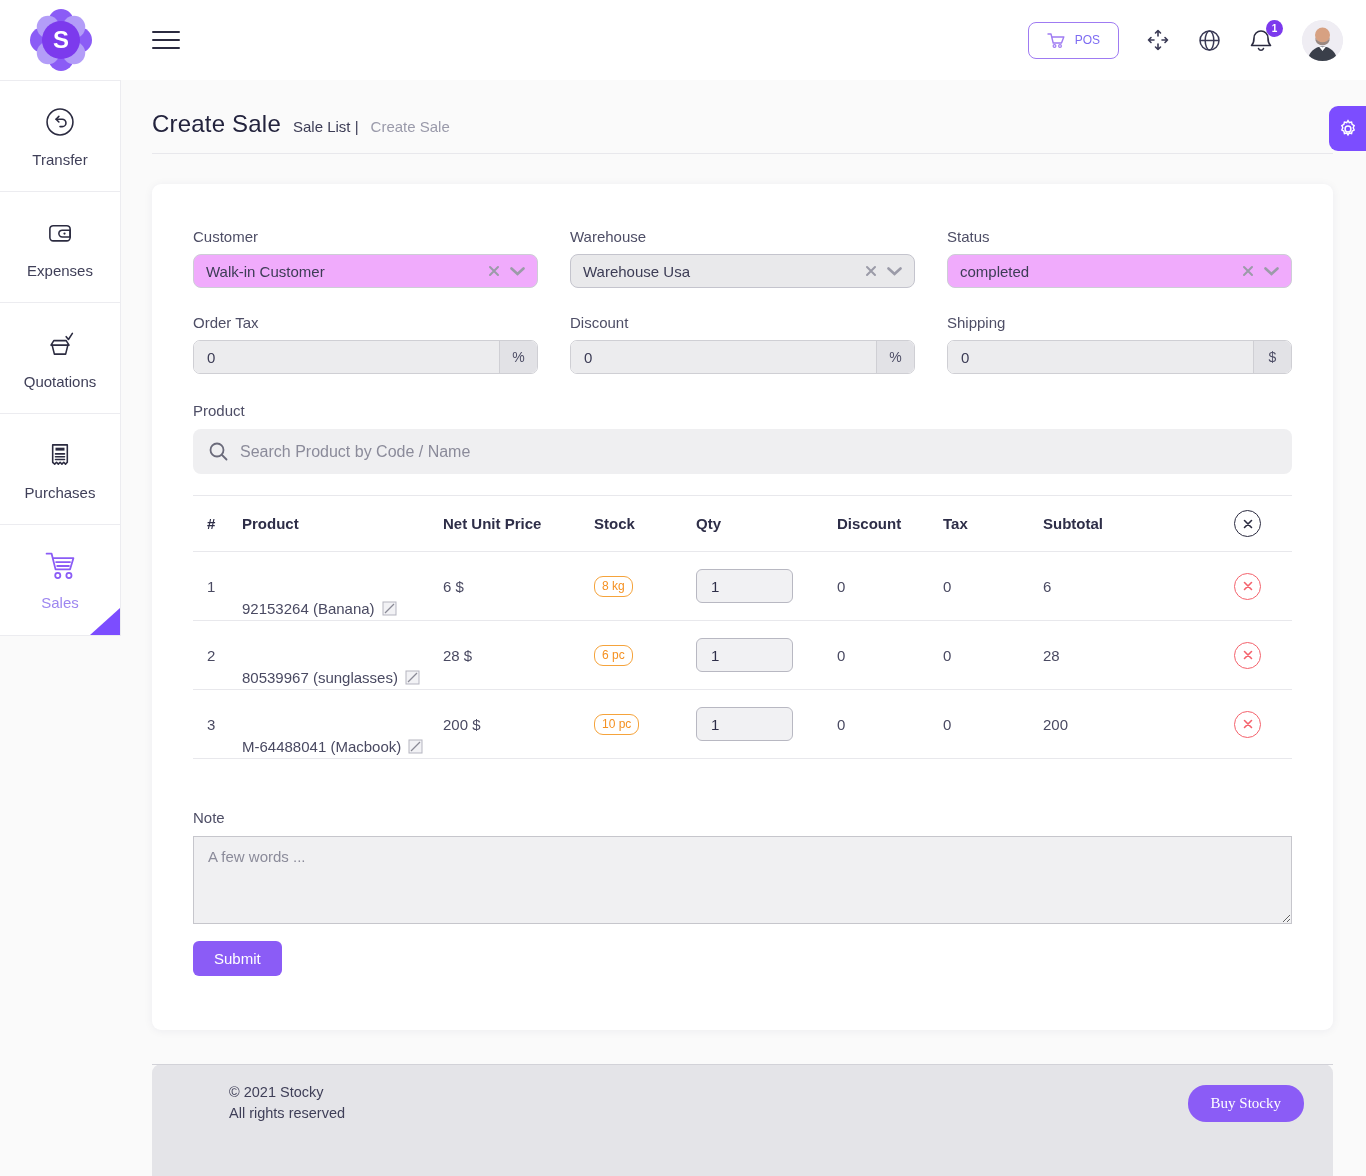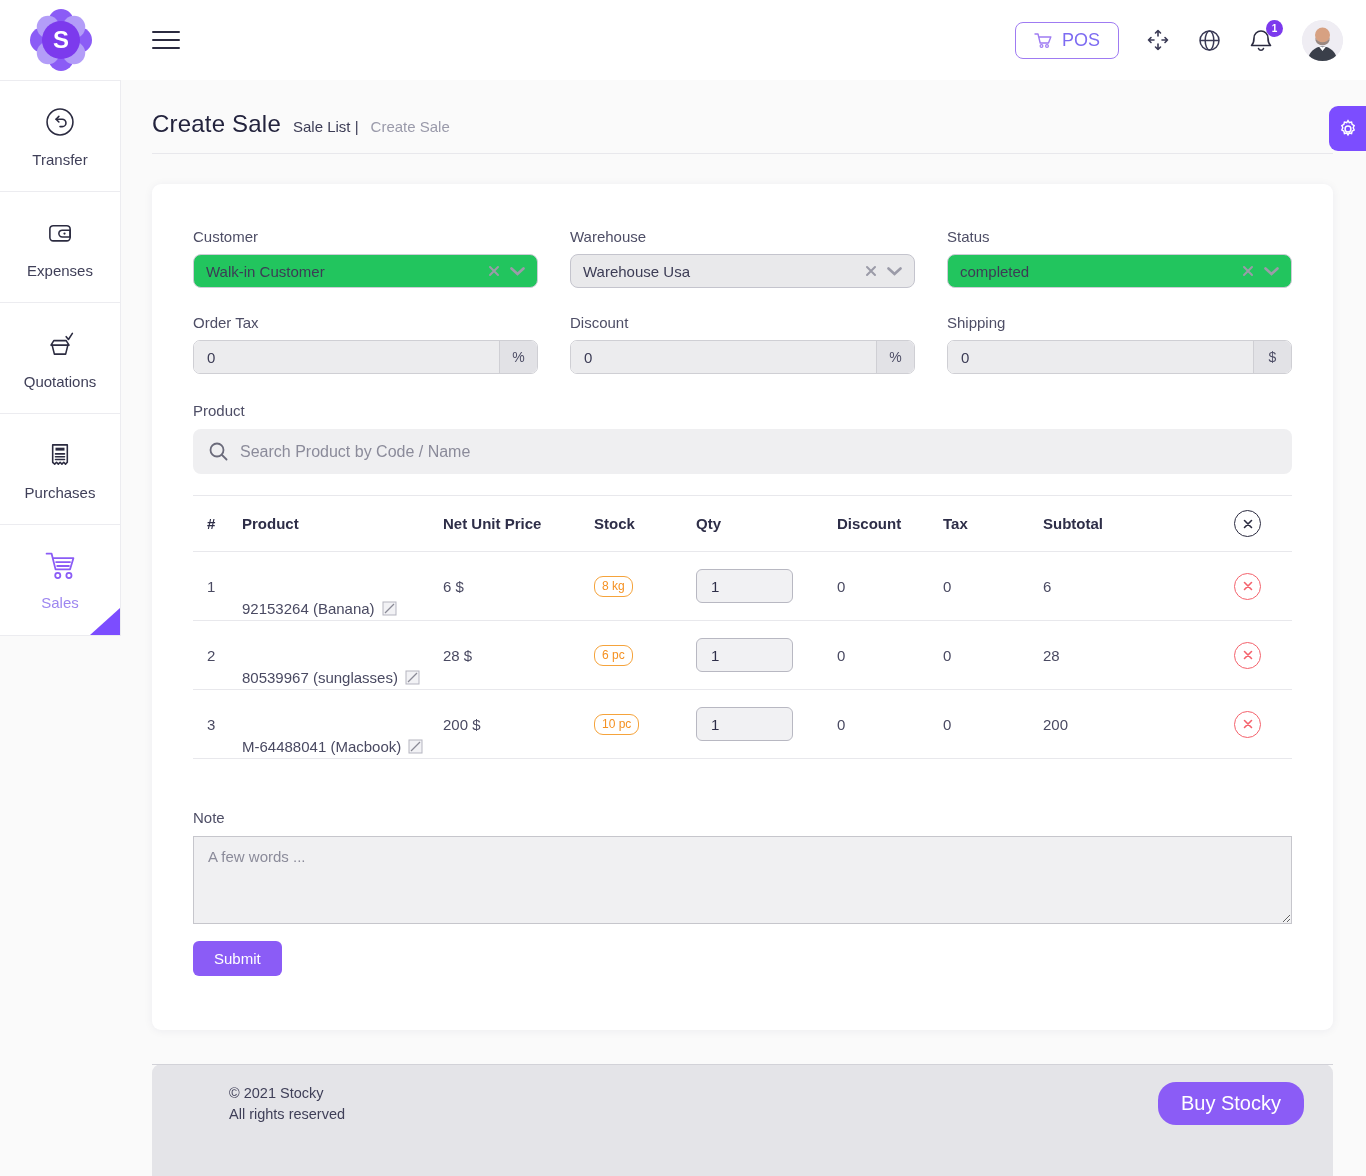--- a/index.html
+++ b/index.html
@@ -6,21 +6,21 @@
   html,body { width:1366px; height:1176px; }
   body { font-family:"Liberation Sans", sans-serif; background:#fafafa; color:#3f3f58; }
   .app { position:relative; width:1366px; height:1176px; overflow:hidden; background:#fafafa; }
 
   
   .topbar { position:absolute; top:0; left:0; width:1366px; height:80px; background:#ffffff; display:flex; align-items:center; z-index:5; }
   .logo-zone { width:121px; display:flex; justify-content:center; }
   .hamburger { margin-left:31px; width:28px; cursor:pointer; }
   .hamburger span { display:block; height:2px; background:#2b2b40; margin:6px 0; border-radius:1px; }
   .topbar-right { margin-left:auto; display:flex; align-items:center; margin-right:23px; }
-  .pos-btn { display:flex; align-items:center; gap:9px; height:37px; padding:0 18px; border:1.5px solid #9f7bf2; border-radius:8px; background:#ffffff; color:#7d6bf2; font-size:18px; cursor:pointer; font-family:"Liberation Sans",sans-serif; }
+  .pos-btn { display:flex; align-items:center; gap:9px; height:37px; padding:0 18px; border:1.5px solid #9f7bf2; border-radius:8px; background:#ffffff; color:#7d6bf2; font-size:12px; cursor:pointer; font-family:"Liberation Sans",sans-serif; }
   .icon-btn { background:none; border:none; cursor:pointer; display:flex; align-items:center; justify-content:center; margin-left:26px; }
   .bell-wrap { position:relative; }
   .badge { position:absolute; top:-7px; right:-9px; min-width:17px; height:17px; border-radius:50%; background:#7c3aed; color:#fff; font-size:10px; font-weight:bold; display:flex; align-items:center; justify-content:center; }
   .avatar { width:41px; height:41px; border-radius:50%; margin-left:28px; overflow:hidden; background:#eceaf2; cursor:pointer; border:none; padding:0; }
 
   
   .sidebar { position:absolute; top:80px; left:0; width:121px; background:#ffffff; border-top:1px solid #ececf0; border-right:1px solid #ececf0; z-index:4; }
   .side-item { position:relative; height:111px; display:flex; flex-direction:column; align-items:center; justify-content:center; gap:11px; border-bottom:1px solid #ececf0; cursor:pointer; }
   .side-item .lbl { font-size:15px; color:#3f3f58; }
   .side-item.active .lbl { color:#9d86f0; }
@@ -34,21 +34,21 @@
   .crumb-a { font-size:15px; color:#3c3c55; }
   .crumb-b { font-size:15px; color:#9a9aaa; cursor:pointer; }
   .head-divider { margin-top:15px; border-bottom:1px solid #e8e8ec; }
 
   .gear-fab { position:absolute; top:106px; right:0; width:37px; height:45px; background:#7c4dff; border:none; border-radius:9px 0 0 9px; cursor:pointer; display:flex; align-items:center; justify-content:center; z-index:6; }
 
   
   .card { margin:30px 33px 0 31px; background:#ffffff; border-radius:9px; box-shadow:0 1px 10px rgba(40,40,90,0.06); padding:44px 41px 54px 41px; }
   .form-grid { display:grid; grid-template-columns:repeat(3,1fr); column-gap:32px; row-gap:26px; }
   .field label { display:block; font-size:15px; color:#4e4e66; margin-bottom:9px; }
-  .select { height:34px; border:1px solid #cdcdd6; border-radius:8px; background:#22c55e; display:flex; align-items:center; padding:0 12px; cursor:pointer; }
+  .select { height:34px; border:1px solid #cdcdd6; border-radius:8px; background:#f0abfc; display:flex; align-items:center; padding:0 12px; cursor:pointer; }
   .select.gray { background:#e9e9eb; border-color:#c4c4cd; }
   .select .val { flex:1; font-size:15px; color:#3c3c55; }
   .select .clear { margin-right:10px; display:flex; }
   .igroup { display:flex; height:34px; border:1px solid #cfcfd4; border-radius:7px; overflow:hidden; }
   .igroup input { flex:1; border:none; outline:none; background:#ececee; padding:0 13px; font-size:15px; color:#3c3c55; font-family:"Liberation Sans",sans-serif; }
   .igroup .suffix { width:38px; background:#e2e2e6; border-left:1px solid #cfcfd4; display:flex; align-items:center; justify-content:center; font-size:14px; color:#4e4e66; }
 
   .product-label { margin-top:28px; font-size:15px; color:#4e4e66; }
   .searchbar { margin-top:10px; height:45px; background:#efeff1; border-radius:8px; display:flex; align-items:center; padding:0 15px; }
   .searchbar input { flex:1; border:none; outline:none; background:transparent; margin-left:11px; font-size:16px; color:#3c3c55; font-family:"Liberation Sans",sans-serif; }
@@ -71,21 +71,21 @@
   .note-area { margin-top:10px; width:100%; height:88px; background:#f0f0f2; border:1px solid #c6c6cc; border-radius:0; padding:11px 14px; font-size:15px; color:#3c3c55; resize:vertical; outline:none; font-family:"Liberation Sans",sans-serif; }
   .note-area::placeholder { color:#8b8b9a; }
   .submit-btn { margin-top:13px; background:#8b5cf6; color:#fff; border:none; border-radius:6px; padding:9px 21px; font-size:15px; cursor:pointer; font-family:"Liberation Sans",sans-serif; }
 
   
   .footer { margin:34px 33px 0 31px; background:#e4e4e8; border-radius:9px; height:140px; }
   .footer-title { padding:20px 0 0 21px; font-size:15px; font-weight:bold; color:#2a2a42; }
   .footer-divider { margin-top:17px; border-bottom:1px solid #d2d2d8; }
   .footer-bottom { display:flex; align-items:center; padding:17px 29px 0 77px; }
   .copy { font-size:14.5px; color:#3f3f58; line-height:21px; }
-  .buy-btn { margin-left:auto; background:#8b5cf6; color:#fff; border:none; border-radius:18px; padding:10px 23px; font-size:20px; cursor:pointer; font-family:Liberation Sans, sans-serif; }
+  .buy-btn { margin-left:auto; background:#8b5cf6; color:#fff; border:none; border-radius:18px; padding:10px 23px; font-size:15px; cursor:pointer; font-family:Liberation Serif, serif; }
 </style>
 </head>
 <body>
 
 <div class="app">
 
   <div class="topbar">
     <div class="logo-zone">
       <svg width="62" height="62" viewBox="0 0 44 44">
         <circle cx="35" cy="22" r="9" fill="#8b5cf6"></circle>

